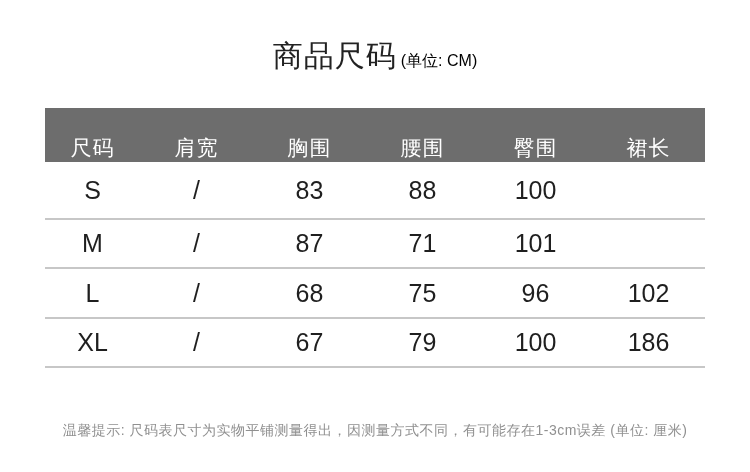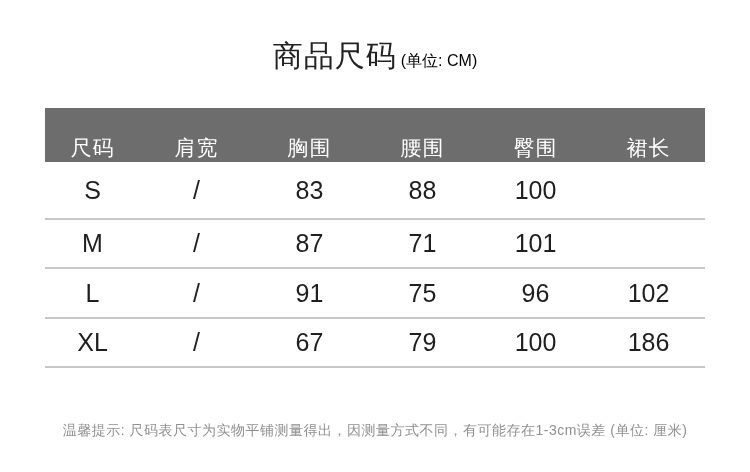--- a/index.html
+++ b/index.html
@@ -130,21 +130,21 @@
         <div class="cell">M</div>
         <div class="cell">/</div>
         <div class="cell">87</div>
         <div class="cell">71</div>
         <div class="cell">101</div>
       </div>
 
       <div class="trow">
         <div class="cell">L</div>
         <div class="cell">/</div>
-        <div class="cell">91</div>
+        <div class="cell">68</div>
         <div class="cell">75</div>
         <div class="cell">96</div>
         <div class="cell">102</div>
       </div>
 
       <div class="trow">
         <div class="cell">XL</div>
         <div class="cell">/</div>
         <div class="cell">67</div>
         <div class="cell">79</div>

